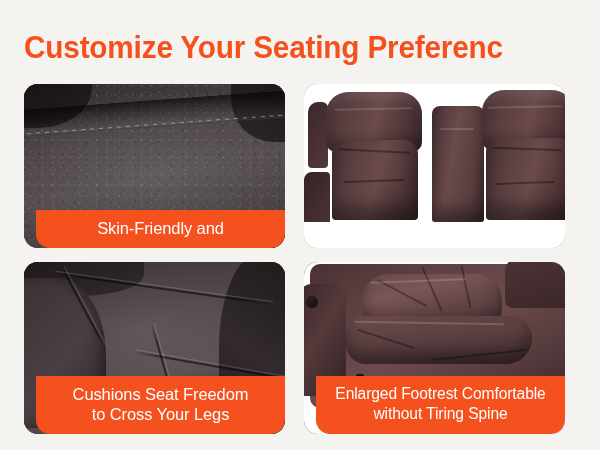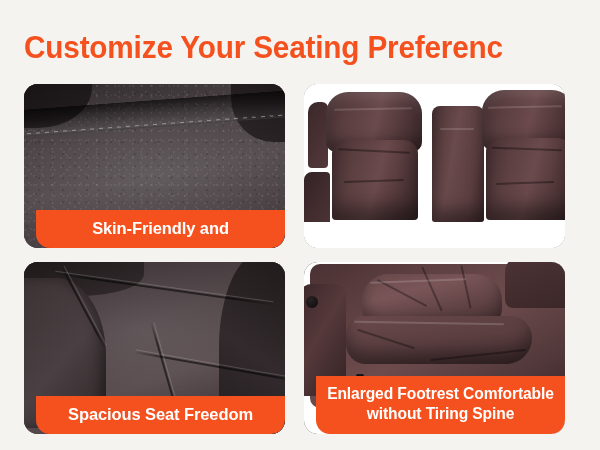--- a/index.html
+++ b/index.html
@@ -72,21 +72,21 @@
   
   .banner {
     position: absolute;
     left: 12px;
     right: 0;
     bottom: 0;
     background: #f4511e;
     color: #ffffff;
     text-align: center;
     font-size: 16.5px;
-    font-weight: bold;
+    font-weight: normal;
     line-height: 20px;
     padding: 8px 6px 10px;
     box-sizing: border-box;
     border-bottom-left-radius: 14px;
     border-bottom-right-radius: 14px;
     letter-spacing: -0.1px;
   }
   .banner .l2 { display: block; }
   .card-wide .banner { font-size: 15.6px; margin-top: 14px; }
 
@@ -370,21 +370,22 @@
       <div class="photo wide-seat">
         <div class="ws-backrest"></div>
         <div class="ws-right-dark"></div>
         <div class="ws-left-cushion"></div>
         <div class="ws-seam" style="left:30px;top:26px;width:220px;transform:rotate(8deg);"></div>
         <div class="ws-seam" style="left:14px;top:44px;width:90px;transform:rotate(62deg);"></div>
         <div class="ws-seam" style="left:110px;top:104px;width:170px;transform:rotate(10deg);"></div>
         <div class="ws-seam" style="left:84px;top:118px;width:120px;transform:rotate(74deg);"></div>
       </div>
       <div class="banner">
-        <span class="l1">Spacious Seat Freedom</span>
+        <span class="l1">Cushions Seat Freedom</span>
+        <span class="l2">to Cross Your Legs</span>
       </div>
     </div>
 
     <div class="card card-wide">
       <div class="photo footrest">
         <div class="fr-body"></div>
         <div class="fr-headrest-r"></div>
         <div class="fr-pillow"></div>
         <div class="fr-pad"></div>
         <div class="fr-arm"></div>

